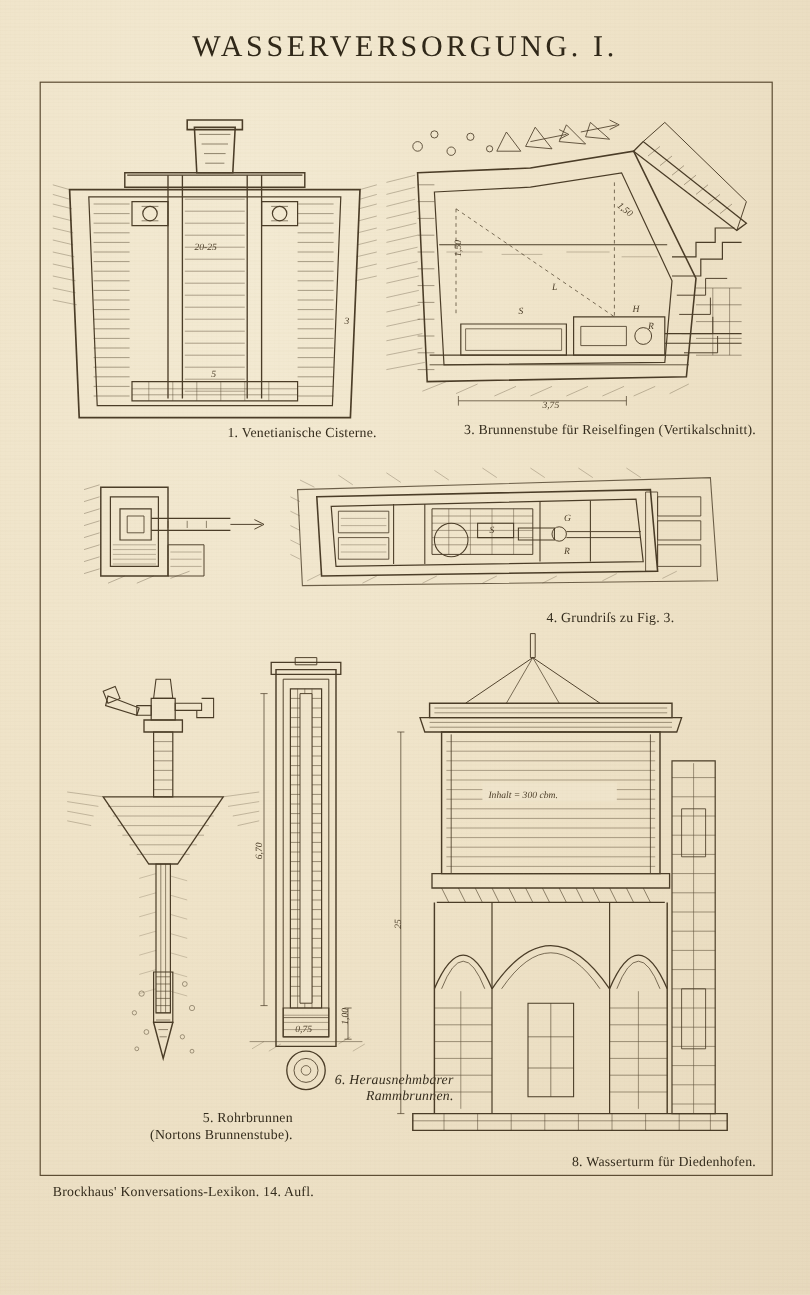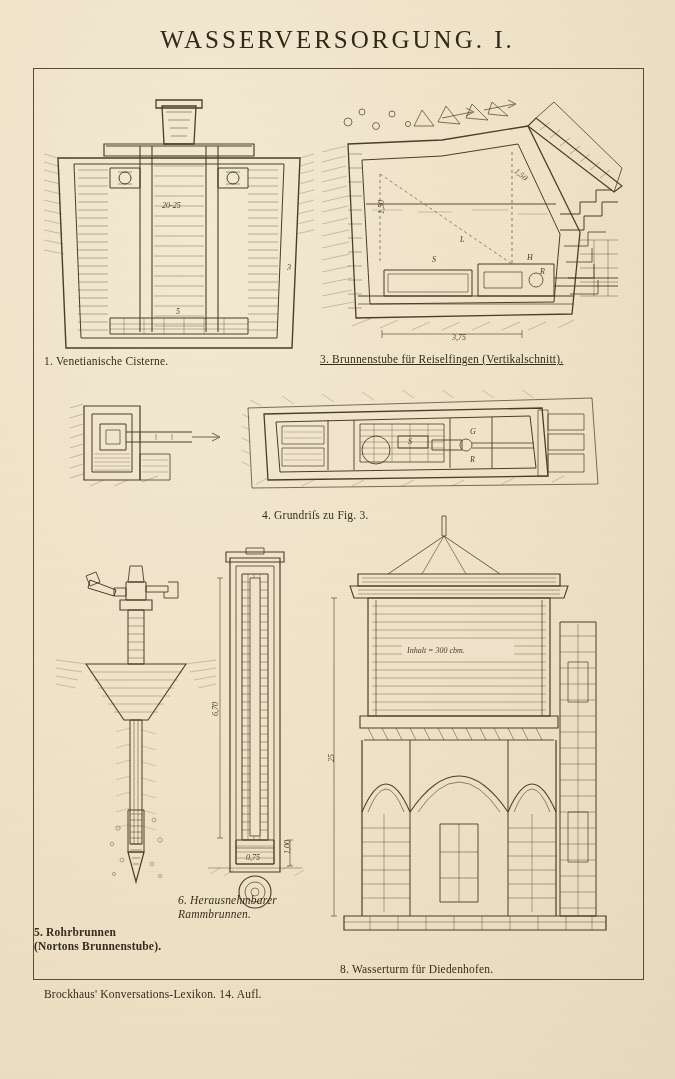--- a/index.html
+++ b/index.html
@@ -44,21 +44,21 @@
   .plate {
     position: absolute;
     left: 33px;
     top: 68px;
     width: 609px;
     height: 910px;
     border: 1px solid #5c4c33;
   }
   .cap {
     position: absolute;
-    text-align: left;
+    text-align: right;
     font-size: 11.5px;
     line-height: 1.25;
     color: #332b1c;
     letter-spacing: .2px;
   }
   .footer {
     position: absolute;
     left: 44px;
     top: 988px;
     font-size: 11.5px;
@@ -209,21 +209,21 @@
       <text class="lbl-i" x="138" y="160">L</text>
       <text class="lbl-i" x="110" y="180">S</text>
       <text class="lbl-i" x="205" y="178">H</text>
       <text class="lbl-i" x="218" y="192">R</text>
       <text class="lbl-i" x="130" y="258">3,75</text>
       <g class="ink" stroke-width="0.6">
         <path d="M60,252 L200,252 M60,248 L60,256 M200,248 L200,256"></path>
       </g>
     </svg>
   </div>
-  <div class="cap" style="left:320px; top:352px; width:310px;text-decoration:underline;">3. Brunnenstube für Reiselfingen (Vertikalschnitt).</div>
+  <div class="cap" style="left:320px; top:352px; width:310px;">3. Brunnenstube für Reiselfingen (Vertikalschnitt).</div>
 
   <div class="fig" style="left:70px; top:398px;">
     <svg width="180" height="100" viewBox="0 0 180 100">
       <g class="ink" stroke-width="1">
         <path d="M14,8 L70,8 L70,82 L14,82 Z" stroke-width="1.2"></path>
         <path d="M22,16 L62,16 L62,74 L22,74 Z"></path>
         <path d="M30,26 L56,26 L56,52 L30,52 Z" stroke-width="1"></path>
         <path d="M36,32 L50,32 L50,46 L36,46 Z" stroke-width="0.7"></path>
 
         <path d="M56,34 L122,34 M56,44 L122,44" stroke-width="1"></path>
@@ -341,21 +341,21 @@
           <circle cx="56" cy="292" r="1.8"></circle>
             <circle cx="104" cy="288" r="2.2"></circle>
           <circle cx="66" cy="308" r="2"></circle>
             <circle cx="96" cy="312" r="1.8"></circle>
           <circle cx="58" cy="322" r="1.6"></circle>
             <circle cx="104" cy="324" r="1.6"></circle>
         </g>
       </g>
     </svg>
   </div>
-  <div class="cap" style="left:34px; top:925px; width:210px;font-weight:bold;">
+  <div class="cap" style="left:34px; top:925px; width:210px;">
     <div>5. Rohrbrunnen</div>
     <div>(Nortons Brunnenstube).</div>
   </div>
 
   <div class="fig" style="left:206px; top:548px;">
     <svg width="110" height="356" viewBox="0 0 110 356">
       <g class="ink" stroke-width="1">
 
         <path d="M24,10 L74,10 L74,324 L24,324 Z" stroke-width="1.2"></path>
         <path d="M30,18 L68,18 L68,316 L30,316 Z" stroke-width="0.8"></path>
@@ -394,21 +394,21 @@
       <text class="lbl-i" x="12" y="168" transform="rotate(-90 12 168)">6,70</text>
       <text class="lbl-i" x="84" y="306" transform="rotate(-90 84 306)">1,00</text>
       <text class="lbl-i" x="40" y="312">0,75</text>
     </svg>
   </div>
   <div class="cap" style="left:178px; top:893px; width:200px;font-style:italic;">
     <div>6. Herausnehmbarer</div>
     <div>Rammbrunnen.</div>
   </div>
 
-  <div class="fig" style="left:324px; top:512px;text-align:right;">
+  <div class="fig" style="left:324px; top:524px;text-align:right;">
     <svg width="290" height="420" viewBox="0 0 290 420">
       <g class="ink" stroke-width="1">
 
         <path d="M118,4 L122,4 L122,24 L118,24 Z" stroke-width="0.8"></path>
         <path d="M120,24 L64,62 M120,24 L176,62" stroke-width="0.8"></path>
         <path d="M120,24 L98,62 M120,24 L142,62" stroke-width="0.6"></path>
 
         <path d="M34,62 L236,62 L236,74 L34,74 Z" stroke-width="1.2"></path>
         <path d="M26,74 L244,74 L240,86 L30,86 Z" stroke-width="1.1"></path>
         <g stroke-width="0.5" opacity=".85">

